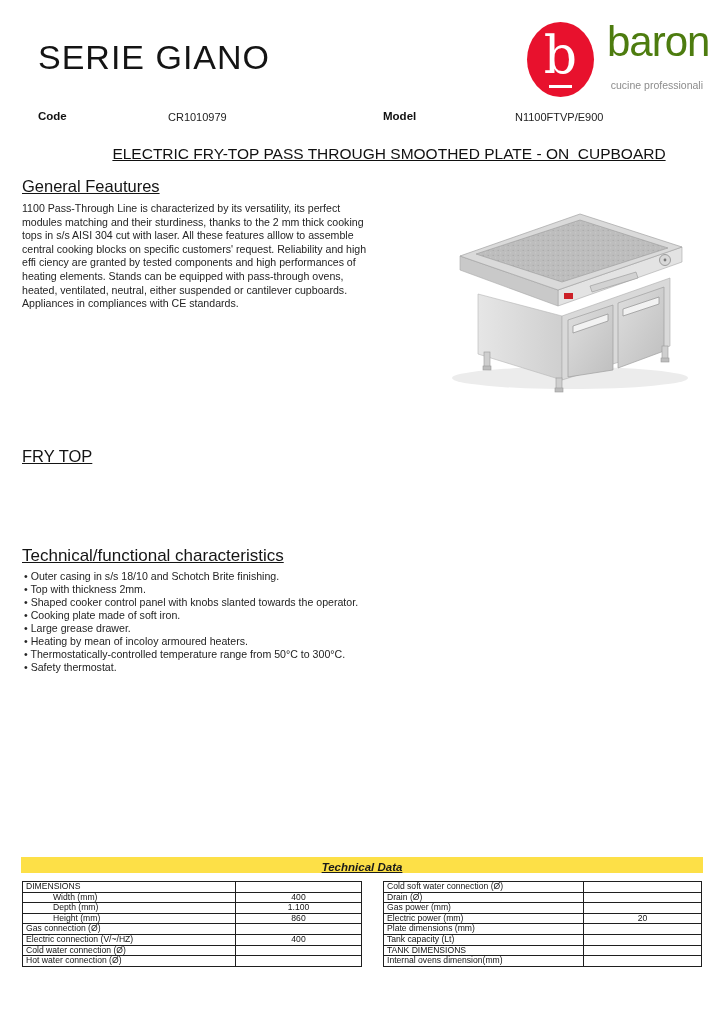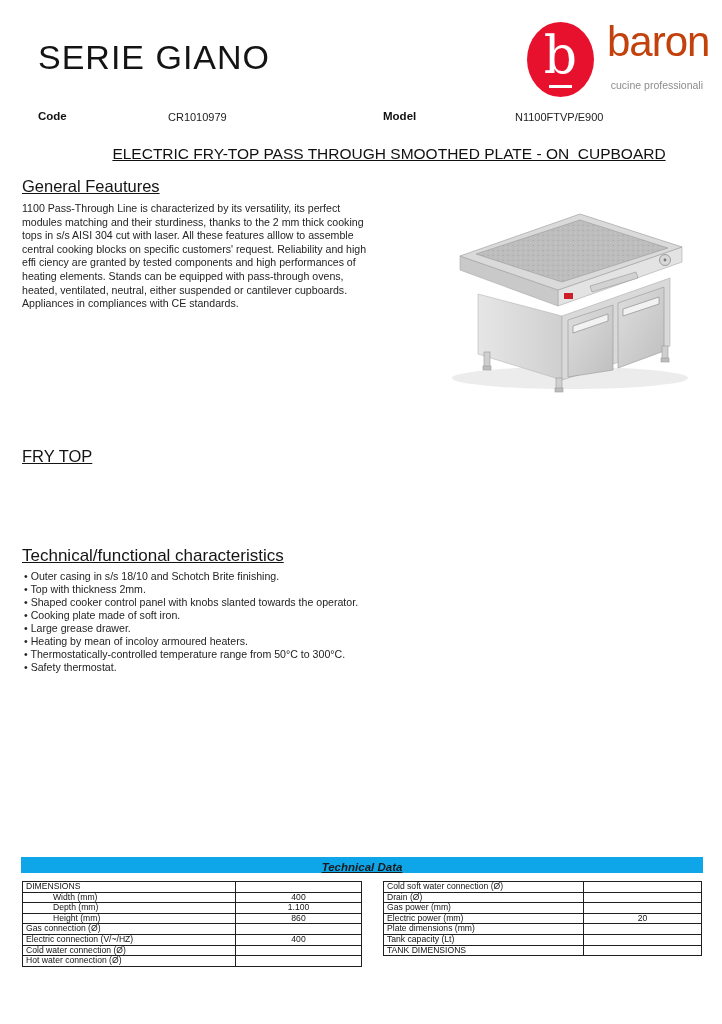--- a/index.html
+++ b/index.html
@@ -9,21 +9,21 @@
   }
   .abs{position:absolute;}
 
   
   .page-title{left:38px;top:38px;font-size:34px;font-weight:400;letter-spacing:1px;color:#141414;margin:0;}
   .logo-wrap{left:527px;top:22px;width:176px;height:80px;}
   .logo-oval{position:absolute;left:0;top:0;width:67px;height:75px;border-radius:50%;background:#e8112d;}
   .logo-b{position:absolute;left:0;top:0;width:67px;height:75px;color:#ffffff;
           font-family:"DejaVu Serif",serif;font-size:52px;line-height:66px;text-align:center;font-weight:400;}
   .logo-b-underline{position:absolute;left:22px;top:63px;width:23px;height:2.5px;background:#ffffff;}
-  .logo-brand{position:absolute;left:80px;top:-4px;font-size:42px;color:#c2410c;letter-spacing:-1px;}
+  .logo-brand{position:absolute;left:80px;top:-4px;font-size:42px;color:#4d7c0f;letter-spacing:-1px;}
   .logo-tagline{position:absolute;left:82px;top:57px;width:94px;text-align:right;font-size:10.5px;color:#8c8c8c;}
 
   
   .meta-label{font-weight:700;font-size:11.5px;color:#111;}
   .meta-value{font-size:11px;color:#222;}
   .meta-code-label{left:38px;top:110px;}
   .meta-code-value{left:168px;top:111px;}
   .meta-model-label{left:383px;top:110px;}
   .meta-model-value{left:515px;top:111px;}
 
@@ -42,21 +42,21 @@
 
   
   .product-figure{left:432px;top:194px;width:282px;height:200px;}
 
   
   .bullets{left:24px;top:571px;width:430px;margin:0;padding:0;list-style:none;}
   .bullets li{font-size:10.6px;line-height:11.4px;color:#242424;margin:0 0 1.6px 0;}
   .bullets li::before{content:"• ";}
 
   
-  .td-bar{left:21px;top:857px;width:682px;height:16px;background:#0ea5e9;text-align:center;}
+  .td-bar{left:21px;top:857px;width:682px;height:16px;background:#fde047;text-align:center;}
   .td-bar span{font-size:11.5px;font-weight:700;font-style:italic;text-decoration:underline;color:#1a1a1a;line-height:16px;}
 
   table.spec{position:absolute;border-collapse:collapse;table-layout:fixed;padding-left:39px;}
   table.spec td{border:1px solid #1f1f1f;font-size:8.6px;color:#141414;padding:0 3px;height:9.6px;line-height:9.6px;
                 overflow:hidden;white-space:nowrap;}
   table.spec td.val{text-align:center;}
   table.spec td.indent{padding-left:30px;}
   .table-left{left:22px;top:881px;width:339px;}
   .table-left col.c1{width:213px;} .table-left col.c2{width:126px;}
   .table-right{left:383px;top:881px;width:318px;}
@@ -225,14 +225,18 @@
         <td class="val"></td>
       </tr>
       <tr>
         <td class="lbl">Tank capacity (Lt)</td>
         <td class="val"></td>
       </tr>
       <tr>
         <td class="lbl">TANK DIMENSIONS</td>
         <td class="val"></td>
       </tr>
+      <tr>
+        <td class="lbl">Internal ovens dimension(mm)</td>
+        <td class="val"></td>
+      </tr>
     </tbody>
 </table>
 
 </body></html>

